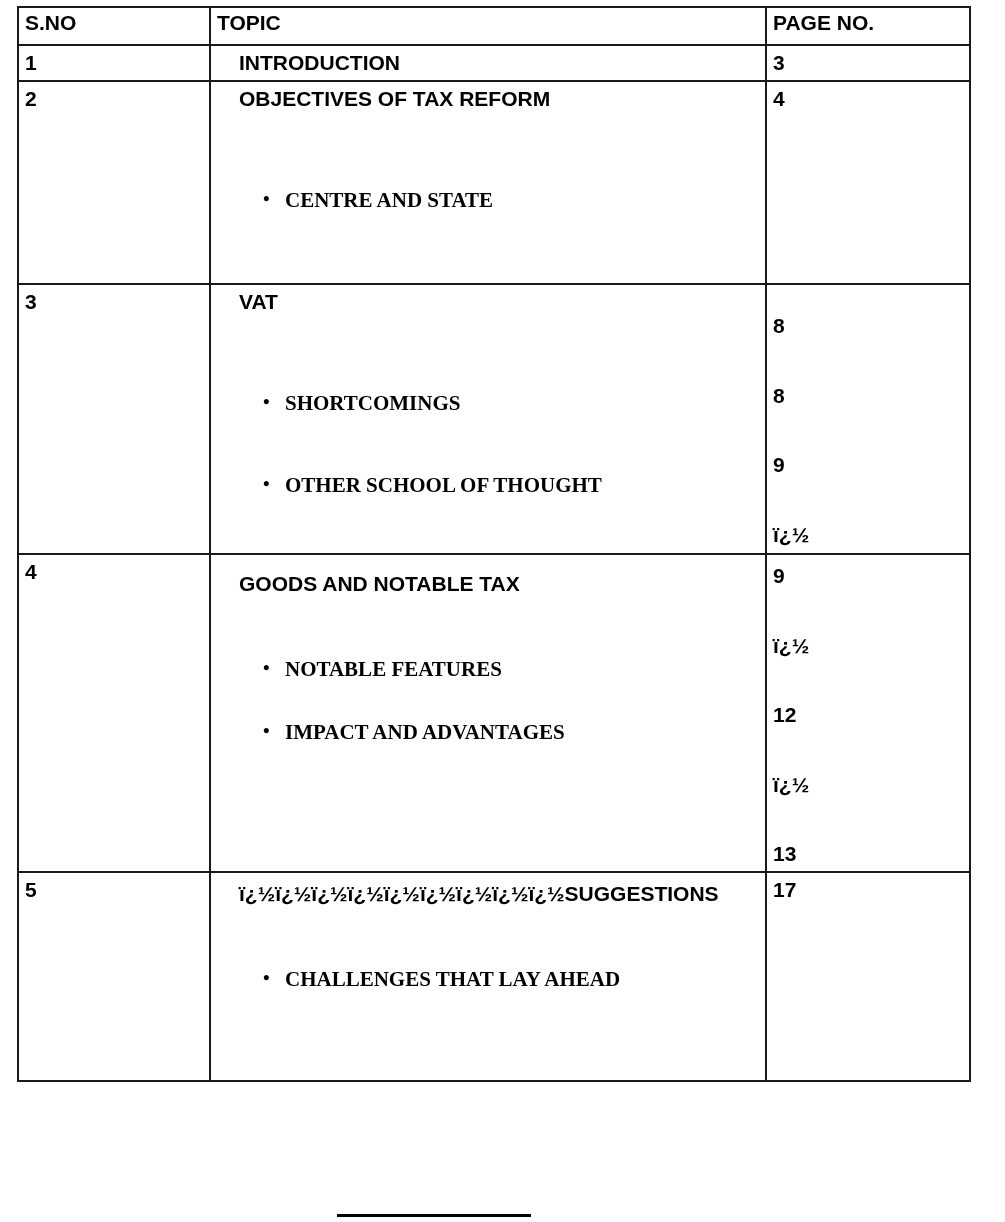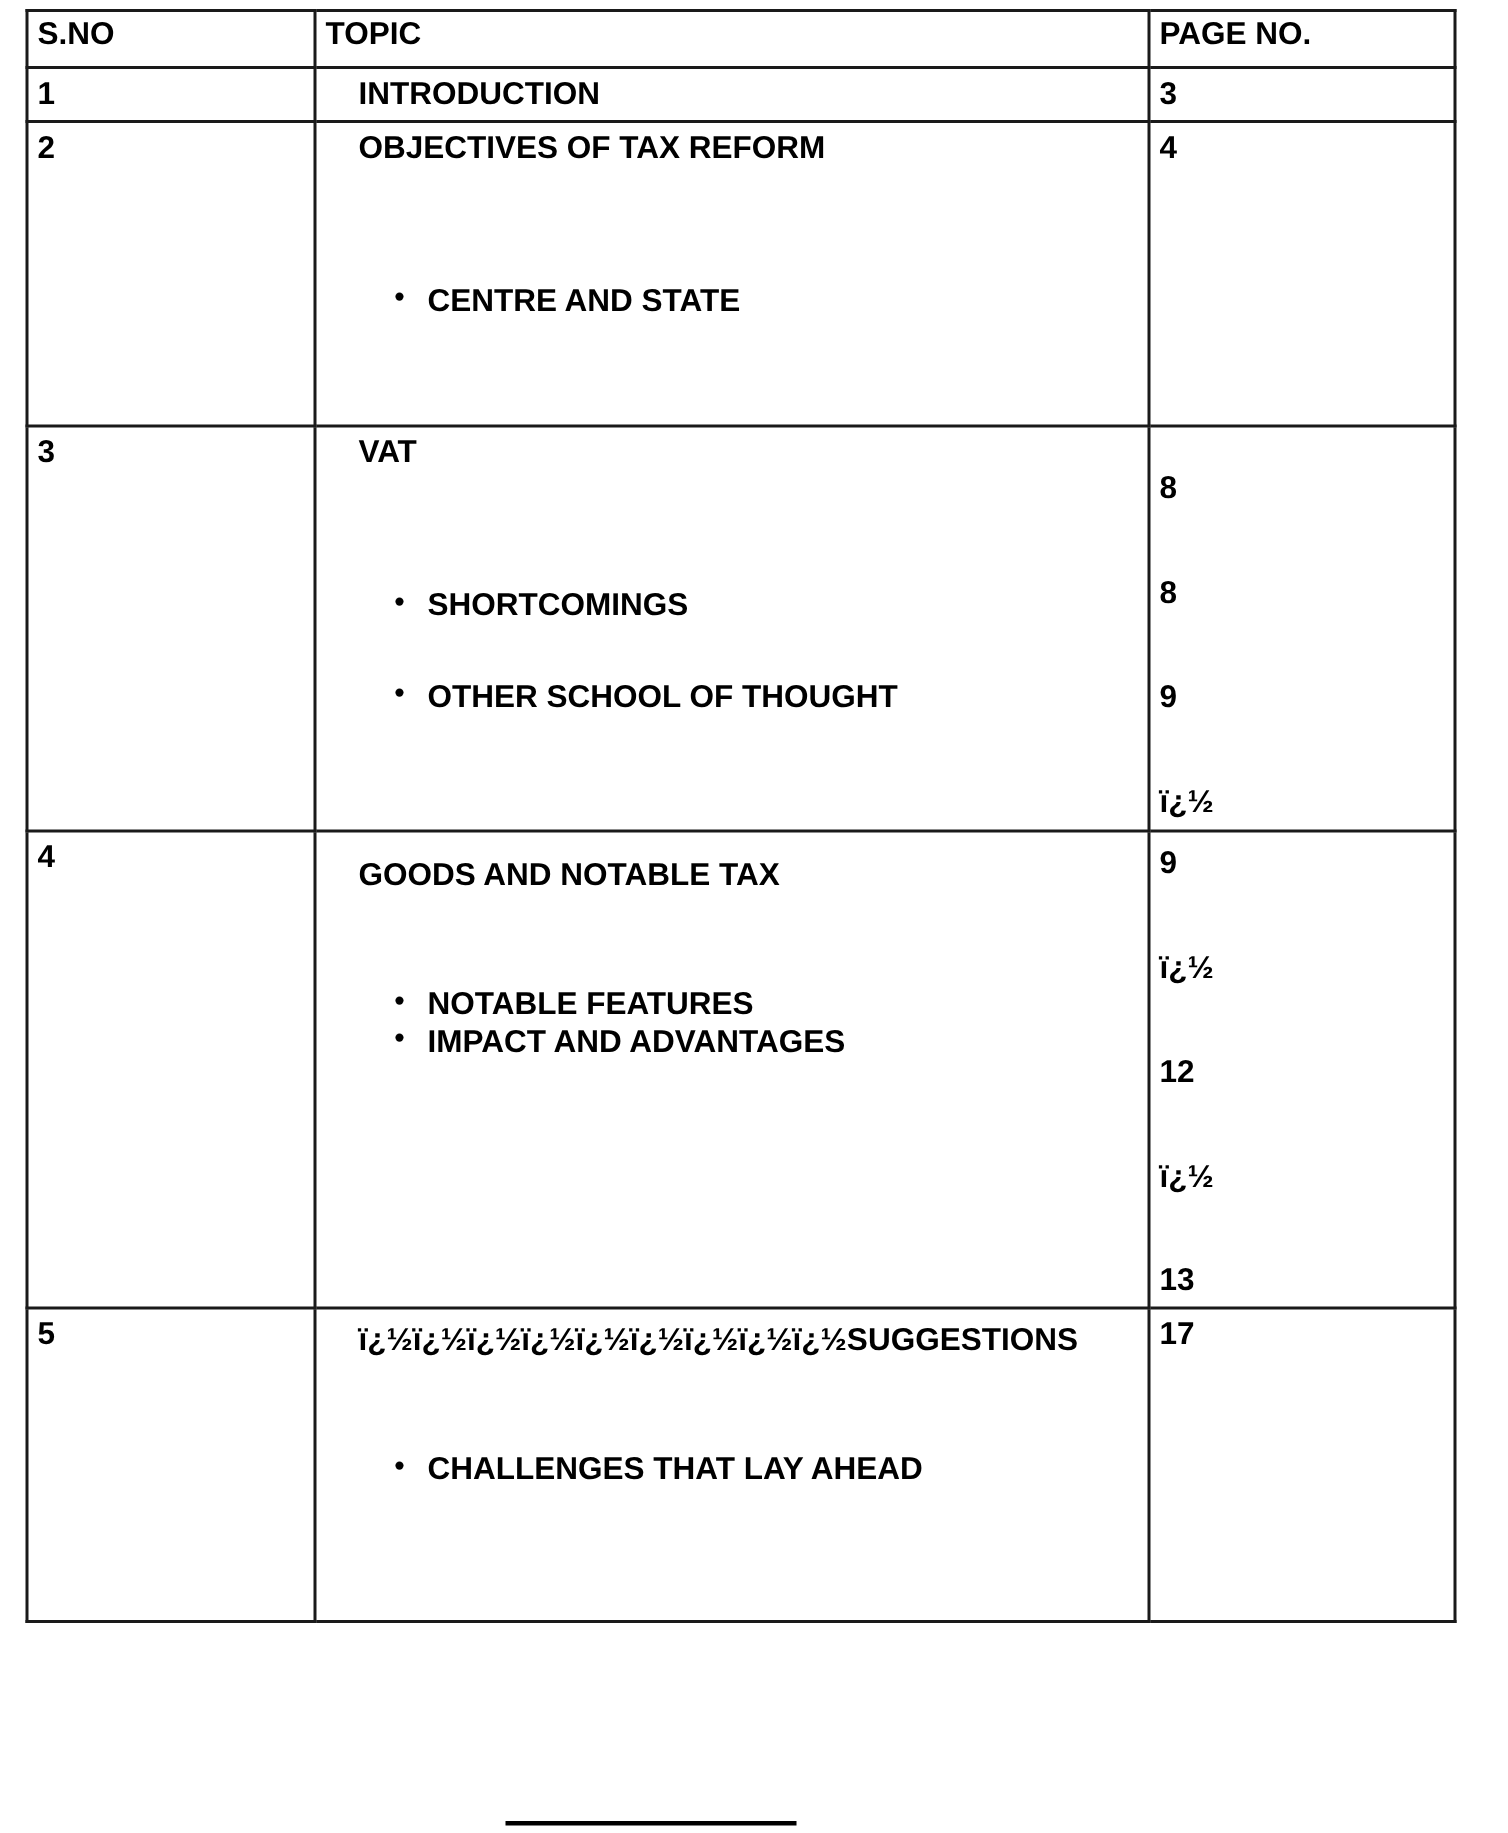--- a/index.html
+++ b/index.html
@@ -62,20 +62,21 @@
   ul.topic-list {
     list-style: none;
     margin: 0;
     padding: 0;
   }
   ul.topic-list li {
     position: relative;
     padding-left: 68px;
     margin: 0;
     white-space: nowrap;
+    font-family: Liberation Serif, serif;
   }
   ul.topic-list li::before {
     content: "\2022";
     position: absolute;
     left: 46px;
     top: -1px;
     font-size: 19px;
     line-height: inherit;
   }
 
@@ -163,21 +164,21 @@
     <tr style="height:270px;">
       <td class="vcenter">
         <div class="cell-pad">3</div>
       </td>
       <td>
         <div class="cell-pad">
           <span class="topic-heading">VAT</span>
           <span class="spacer-xl"></span>
           <ul class="topic-list">
             <li>SHORTCOMINGS</li>
-            <li style="margin-top:36px;">OTHER SCHOOL OF THOUGHT</li>
+            <li style="margin-top:57px;">OTHER SCHOOL OF THOUGHT</li>
           </ul>
         </div>
       </td>
       <td>
         <div class="cell-pad page-lines" style="padding-top:28px;">
           <span class="pline">8</span>
           <span class="spacer-md"></span>
           <span class="pline">8</span>
           <span class="spacer-md"></span>
           <span class="pline">9</span>
@@ -190,21 +191,21 @@
     <tr style="height:285px;">
       <td class="vcenter">
         <div class="cell-pad">4</div>
       </td>
       <td>
         <div class="cell-pad" style="padding-top:16px;">
           <span class="topic-heading">GOODS AND NOTABLE TAX</span>
           <span class="spacer-lg"></span>
           <ul class="topic-list">
             <li>NOTABLE FEATURES</li>
-            <li style="">IMPACT AND ADVANTAGES</li>
+            <li style="margin-top:38px;">IMPACT AND ADVANTAGES</li>
           </ul>
         </div>
       </td>
       <td>
         <div class="cell-pad page-lines" style="padding-top:8px;">
           <span class="pline">9</span>
           <span class="spacer-md"></span>
           <span class="pline mojibake">ï¿½</span>
           <span class="spacer-md"></span>
           <span class="pline">12</span>

